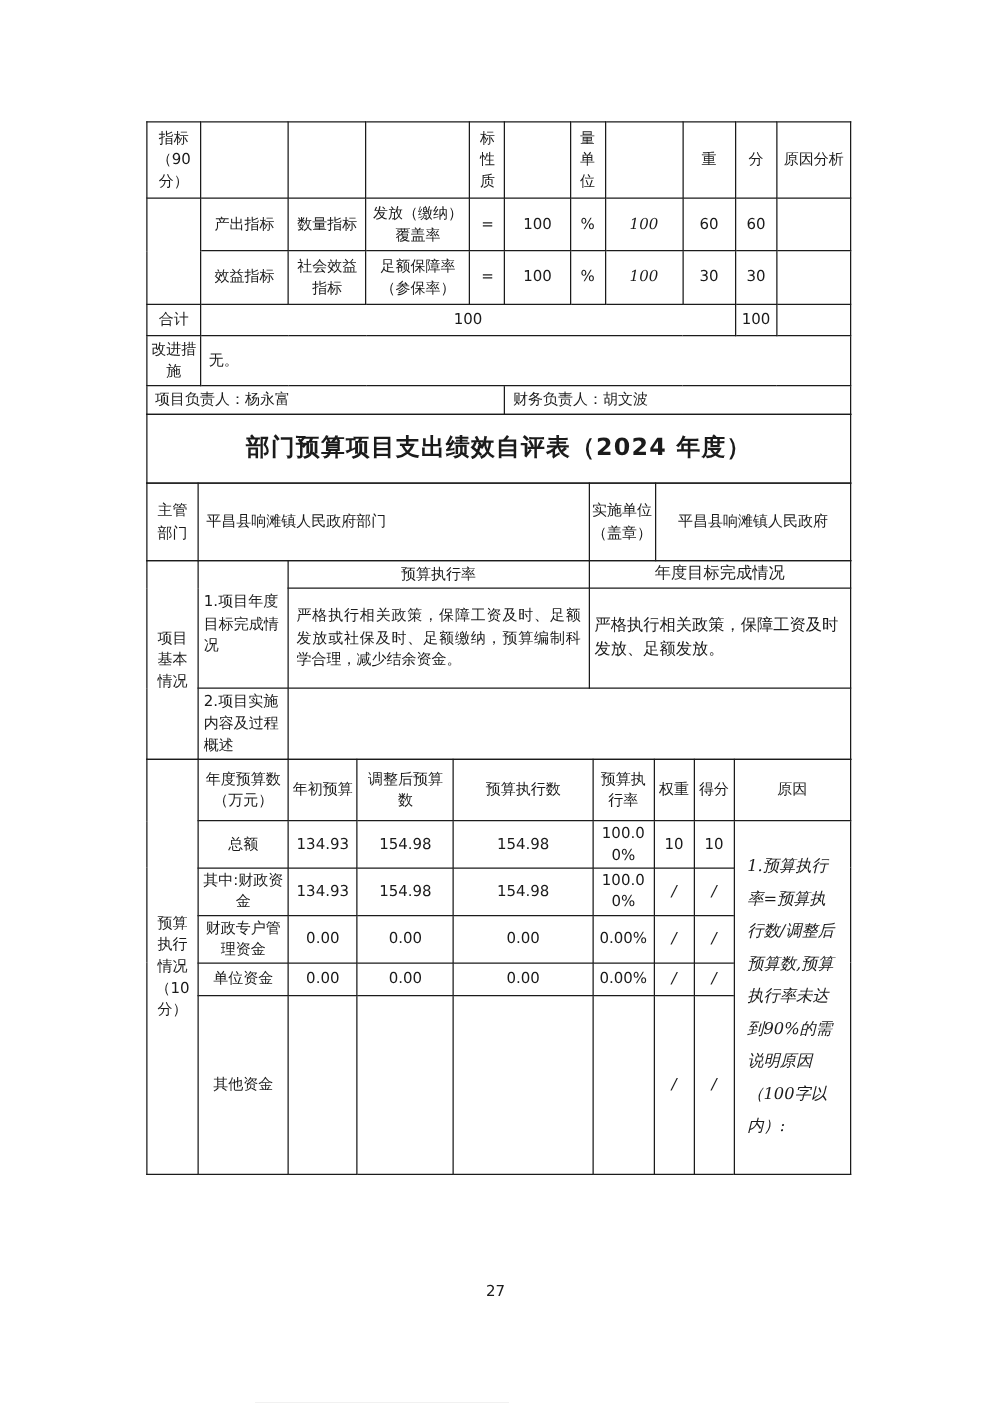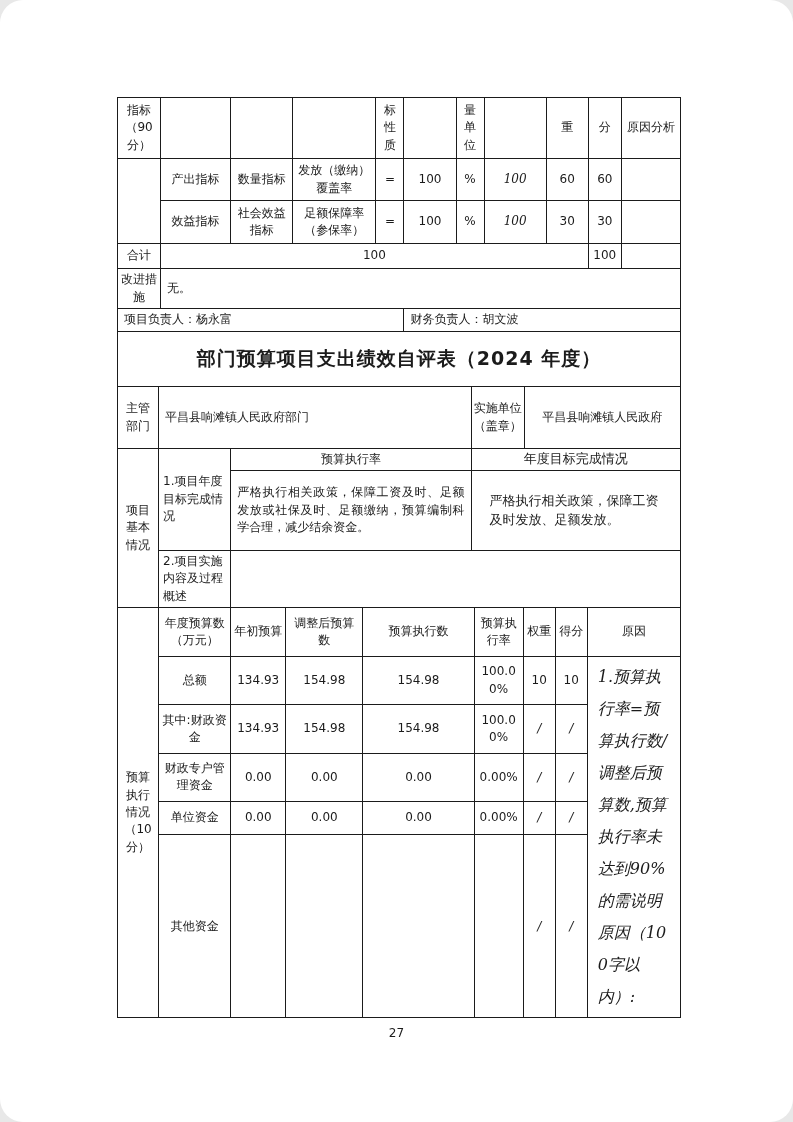--- a/index.html
+++ b/index.html
@@ -1,19 +1,19 @@
 <!DOCTYPE html>
 <html><head>
 <meta charset="utf-8">
 <style>
   html,body{margin:0;padding:0;background:#e8e8e8;}
   .page{
     position:relative;width:793px;height:1122px;background:#ffffff;
     font-family:"DejaVu Sans","Liberation Sans",sans-serif;color:#1b1b1b;
-    overflow:hidden;margin:0 auto;border-radius:23px;
+    overflow:hidden;margin:0 auto;
   }
   .content{position:absolute;left:117px;top:97px;width:564px;}
   table{border-collapse:collapse;table-layout:fixed;width:564px;}
   table + table{margin-top:-1px;}
   td{
     border:1px solid #1b1b1b;font-size:12px;line-height:1.45;
     text-align:center;vertical-align:middle;padding:1px 3px;
     word-break:break-all;overflow:hidden;
   }
   td.left{text-align:left;padding-left:6px;}
@@ -21,21 +21,21 @@
   .title-cell{
     font-size:19px;font-weight:bold;letter-spacing:1px;
     font-family:"DejaVu Sans","Liberation Sans",sans-serif;
   }
   .italic-val{
     font-family:"DejaVu Serif","Liberation Serif",serif;
     font-style:italic;font-size:12px;
   }
   .reason-note{
     font-family:"DejaVu Serif","Liberation Serif",serif;
-    font-style:italic;font-size:16px;line-height:2.0;
+    font-style:italic;font-size:13px;line-height:2.0;
     text-align:left;padding:4px 10px;vertical-align:middle;
   }
   .slash{font-style:italic;}
   .small-hdr{font-size:13px;}
   .pagenum{
     position:absolute;left:0;top:1026px;width:793px;text-align:center;
     font-size:12px;color:#1b1b1b;
   }
 </style>
 </head>
@@ -150,21 +150,21 @@
         </colgroup>
       <tbody>
           <tr style="height:22px">
         <td rowspan="3">项目基本情况</td>
         <td rowspan="2" class="left" style="padding:2px 4px">1.项目年度目标完成情况</td>
         <td>预算执行率</td>
         <td class="small-hdr">年度目标完成情况</td>
       </tr>
       <tr style="height:80px">
         <td class="just">严格执行相关政策，保障工资及时、足额发放或社保及时、足额缴纳，预算编制科学合理，减少结余资金。</td>
-        <td class="left" style="font-size:13px;padding:2px 18px">严格执行相关政策，保障工资及时发放、足额发放。</td>
+        <td class="left" style="font-size:13px;padding:2px 4px">严格执行相关政策，保障工资及时发放、足额发放。</td>
       </tr>
       <tr style="height:46px">
         <td class="left" style="padding:2px 4px">2.项目实施内容及过程概述</td>
         <td colspan="2"></td>
       </tr>
     </tbody>
       </table>
 
     <table>
       <colgroup>

